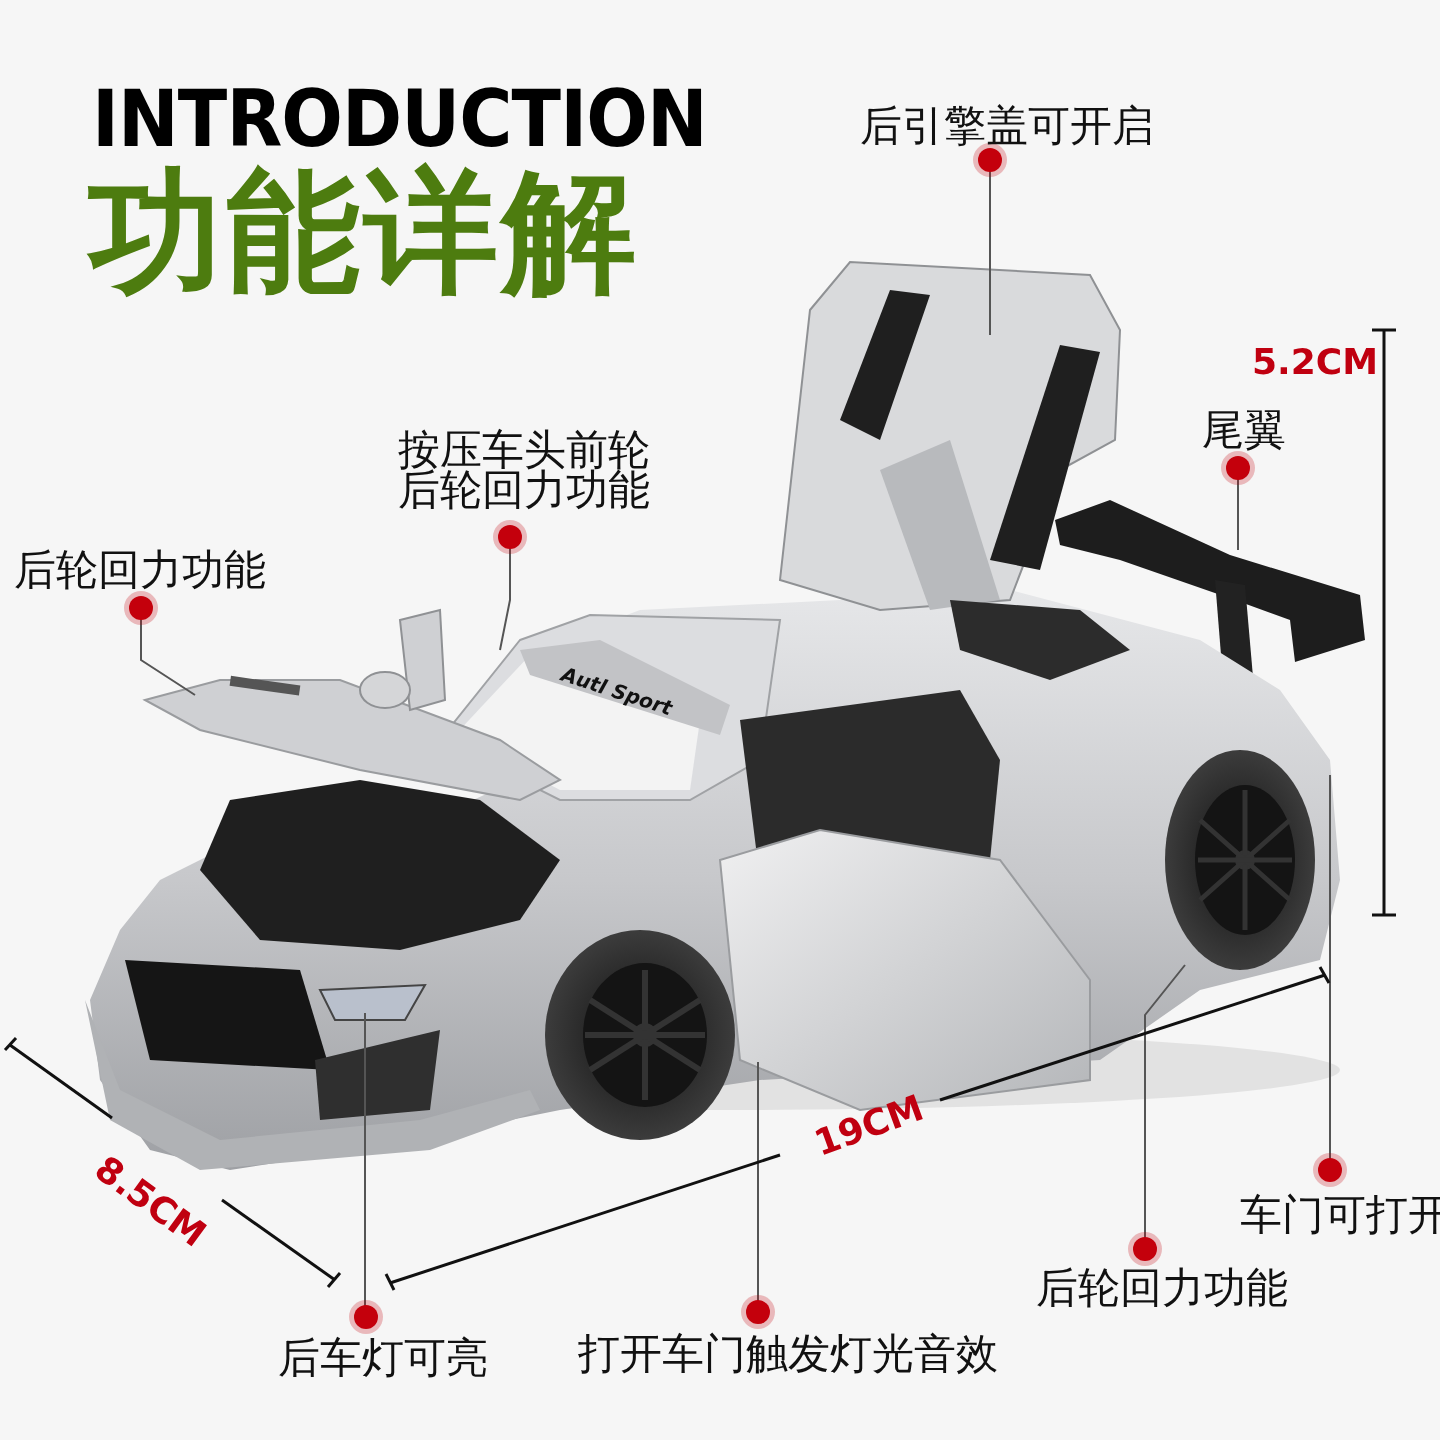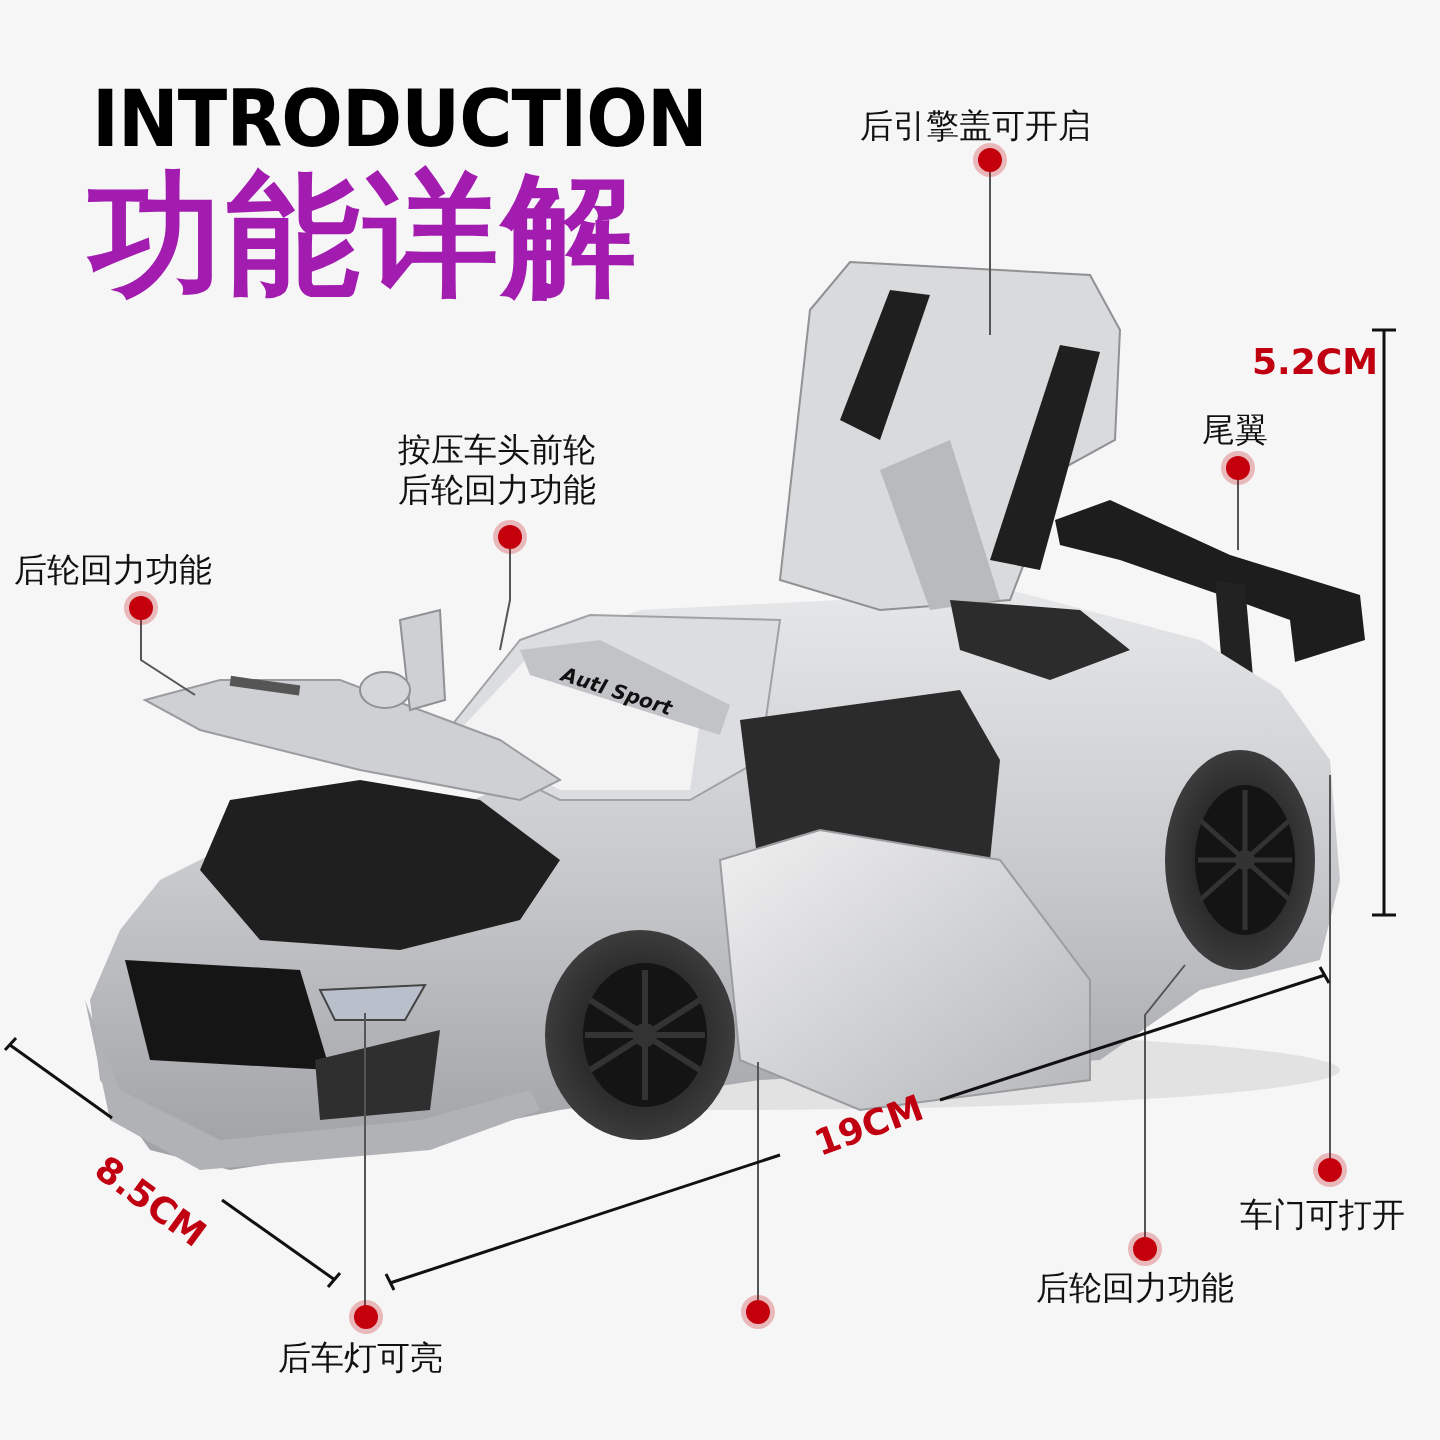--- a/index.html
+++ b/index.html
@@ -10,26 +10,26 @@
     position: relative;
     color: #111;
   }
   .title-en {
     position: absolute; left: 92px; top: 80px;
     font-family: "DejaVu Sans", sans-serif; font-weight: bold;
     font-size: 78px; letter-spacing: -1px; line-height: 1; color: #000;
     transform: scaleX(0.93); transform-origin: left top;
   }
   .title-cn {
-    position: absolute; left: 88px; top: 178px;
-    font-family: Liberation Mono, monospace; font-weight: bold;
-    font-size: 134px; line-height: 1; color: #a21caf; letter-spacing: 4px;
+    position: absolute; left: 88px; top: 166px;
+    font-family: Liberation Serif, serif; font-weight: bold;
+    font-size: 134px; line-height: 1; color: #4d7c0f; letter-spacing: 4px;
   }
   .label {
-    position: absolute; font-size: 33px; line-height: 40px; color: #111;
+    position: absolute; font-size: 42px; line-height: 40px; color: #111;
     white-space: nowrap; text-align: center;
   }
   .label.left { text-align: right; }
   .dim {
     position: absolute; font-weight: bold; font-size: 36px; color: #c00010;
     line-height: 1; white-space: nowrap;
   }
   svg.stage { position: absolute; left: 0; top: 0; }
   .dot {
     position: absolute; width: 24px; height: 24px; border-radius: 50%;
@@ -168,20 +168,21 @@
 <div class="label left" style="left:398px;top:430px">
   <div>按压车头前轮</div>
   <div>后轮回力功能</div>
 </div>
 
 <div class="label" style="left:14px;top:550px">后轮回力功能</div>
 <div class="label" style="left:1202px;top:410px">尾翼</div>
 <div class="label" style="left:278px;top:1338px">后车灯可亮</div>
 
 <div class="label" style="left:578px;top:1334px;width:368px">
+  <div>打开车门触发灯光音效</div>
 </div>
 
 <div class="label" style="left:1036px;top:1268px">后轮回力功能</div>
 <div class="label" style="left:1240px;top:1195px">车门可打开</div>
 
 <div class="dim" style="left:1252px;top:344px">5.2CM</div>
 <div class="dim" style="left:110px;top:1150px;transform:rotate(36deg);transform-origin:left top">8.5CM</div>
 <div class="dim" style="left:810px;top:1128px;transform:rotate(-20deg);transform-origin:left top">19CM</div>
 
 </body></html>

